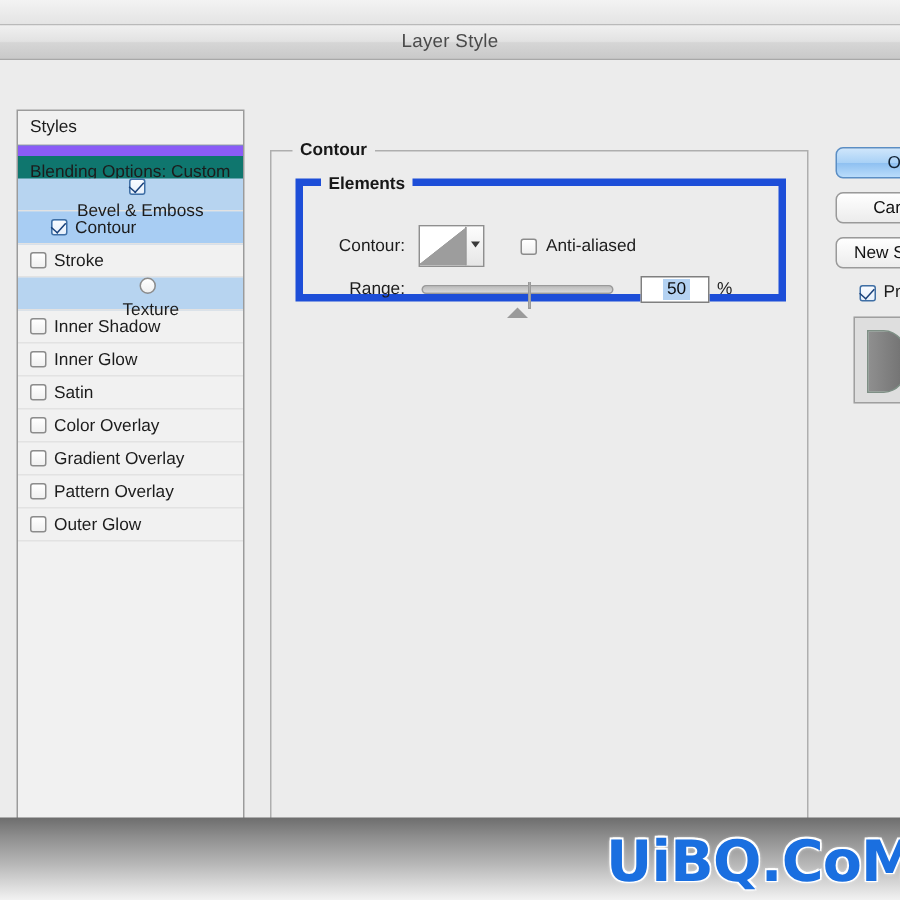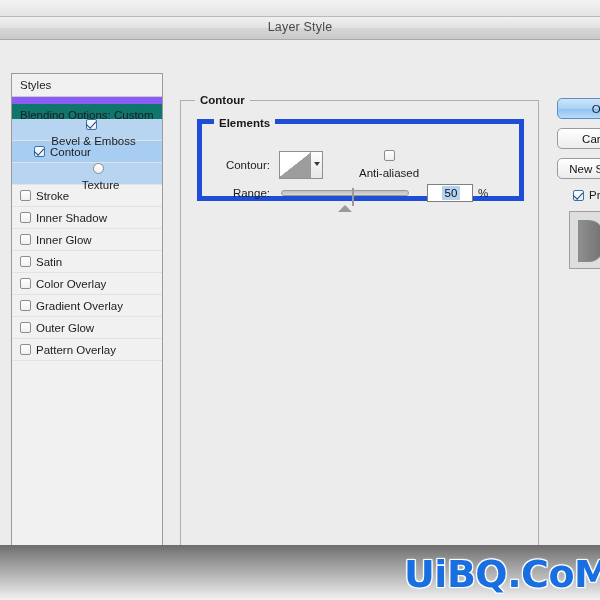--- a/index.html
+++ b/index.html
@@ -146,32 +146,32 @@
           <div class="fx-row sel">
             <span class="cb on"></span>
             <span class="lbl">Bevel &amp; Emboss</span>
           </div>
 
           <div class="fx-row sel-strong sub">
             <span class="cb on"></span>
             <span class="lbl">Contour</span>
           </div>
 
+          <div class="fx-row">
+            <span class="cb"></span>
+            <span class="lbl">Stroke</span>
+          </div>
+
           <div class="fx-row sel sub">
             <span class="cb round"></span>
             <span class="lbl">Texture</span>
           </div>
 
           <div class="fx-row">
             <span class="cb"></span>
-            <span class="lbl">Stroke</span>
-          </div>
-
-          <div class="fx-row">
-            <span class="cb"></span>
             <span class="lbl">Inner Shadow</span>
           </div>
 
           <div class="fx-row">
             <span class="cb"></span>
             <span class="lbl">Inner Glow</span>
           </div>
 
           <div class="fx-row">
             <span class="cb"></span>
@@ -183,45 +183,45 @@
             <span class="lbl">Color Overlay</span>
           </div>
 
           <div class="fx-row">
             <span class="cb"></span>
             <span class="lbl">Gradient Overlay</span>
           </div>
 
           <div class="fx-row">
             <span class="cb"></span>
+            <span class="lbl">Pattern Overlay</span>
+          </div>
+
+          <div class="fx-row">
+            <span class="cb"></span>
             <span class="lbl">Outer Glow</span>
-          </div>
-
-          <div class="fx-row">
-            <span class="cb"></span>
-            <span class="lbl">Pattern Overlay</span>
           </div>
 
 
         </div>
       </div>
 
       <div class="contour-group">
         <div class="grp-legend">Contour</div>
 
         <div class="elements-group">
           <div class="grp-legend">Elements</div>
 
           <div class="row" style="left:14px;top:26px;">
             <span class="fld-label" style="width:54px;">Contour:</span>
             <span class="contour-swatch" style="margin-left:9px;">
               <span class="ramp"></span>
               <span class="arrowbtn"></span>
             </span>
-            <span class="aa-row" style="margin-left:36px;flex-direction:column;">
+            <span class="aa-row" style="margin-left:24px;">
               <span class="cb"></span>
               <span>Anti-aliased</span>
             </span>
           </div>
 
           <div class="row" style="left:14px;top:60px;">
             <span class="fld-label" style="width:54px;">Range:</span>
             <span class="slider" style="margin-left:11px;">
               <span class="track"></span>
               <span class="thumb" id="range-thumb" style="left: 50%;">

